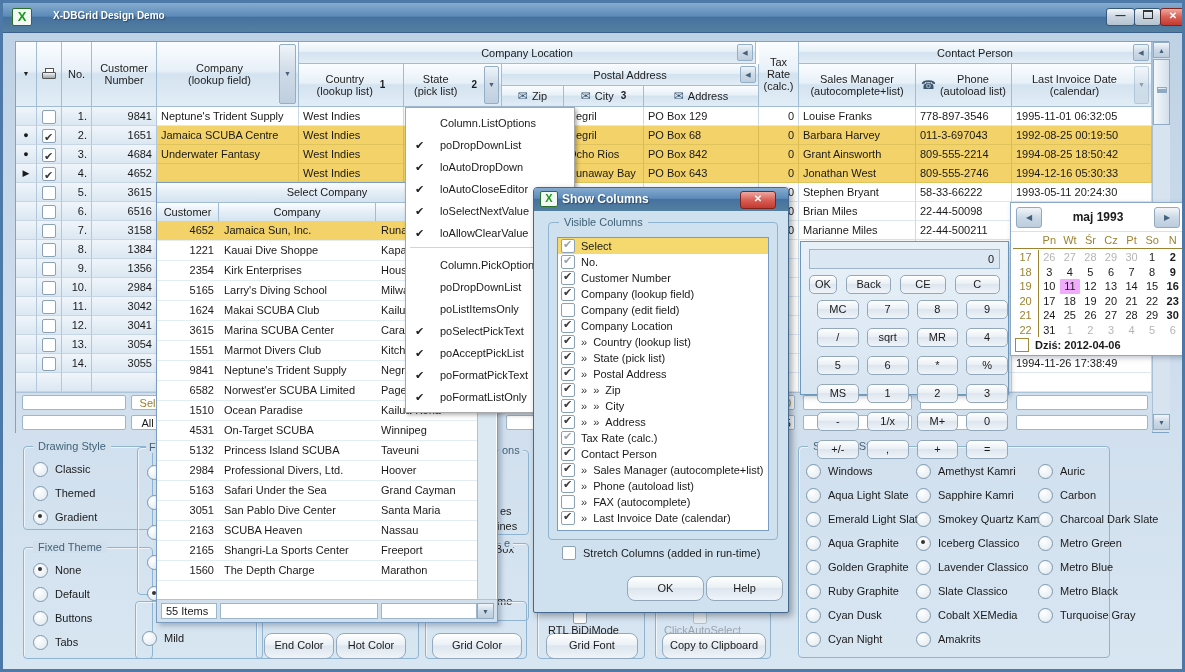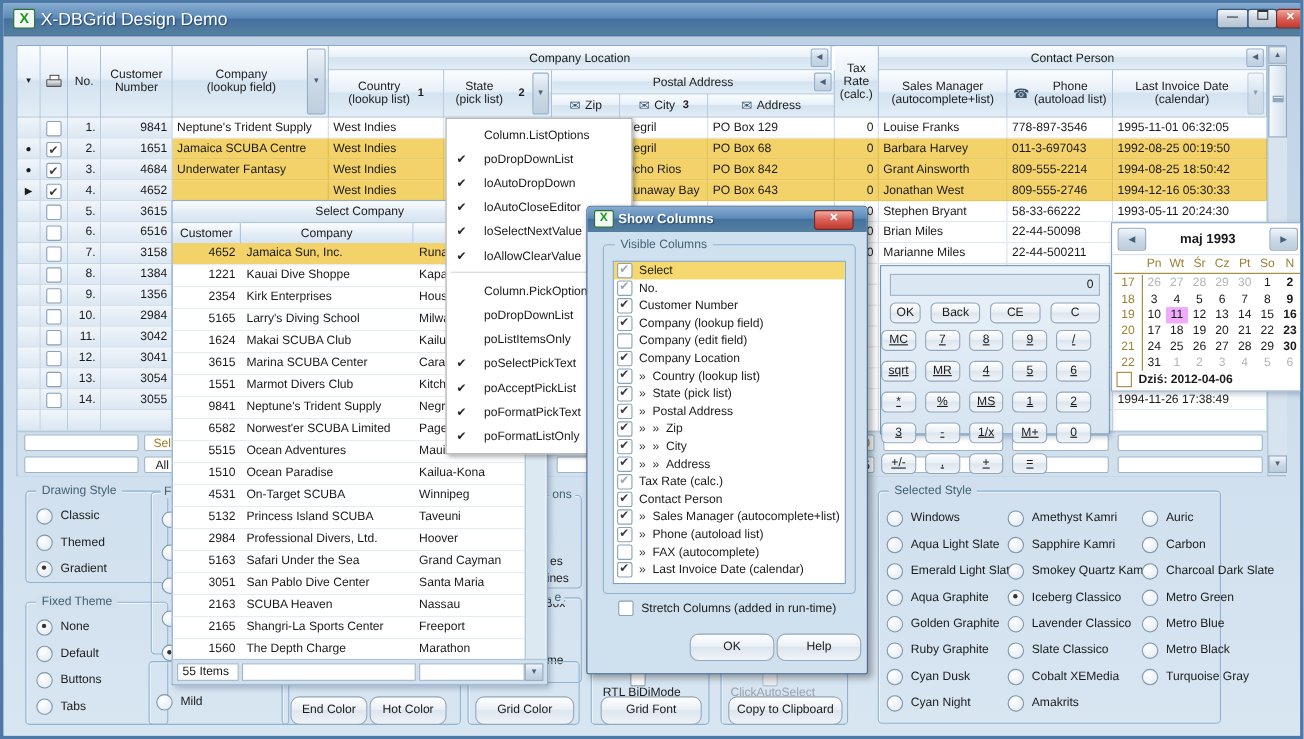--- a/index.html
+++ b/index.html
@@ -8,21 +8,21 @@
        background:linear-gradient(180deg,#bdd1e4 0%,#cddcec 45%,#d8e6f2 100%);
        border:3px solid #4c79a8;box-sizing:border-box;}
 
   
   .titlebar{position:absolute;left:0;top:0;width:100%;height:29px;
     background:linear-gradient(180deg,#86abd0 0%,#5c8ab8 45%,#45719f 50%,#54809f 100%);
     border-bottom:1px solid #3a5f88;}
   .app-icon{position:absolute;left:9px;top:5px;width:18px;height:16px;background:#f4f8f4;
     border:1px solid #2c6e2c;border-radius:2px;color:#18991c;font-weight:bold;font-size:13px;
     text-align:center;line-height:15px;}
-  .title-text{position:absolute;left:34px;top:7px;color:#fff;font-weight:normal;font-size:16px;
+  .title-text{position:absolute;left:50px;top:7px;color:#fff;font-weight:bold;font-size:10px;
     text-shadow:1px 1px 1px #2a4a6a;}
   .winbtn{position:absolute;top:5px;height:16px;border-radius:3px;border:1px solid #39597c;
     background:linear-gradient(180deg,#f4f7fa,#c9d4df 50%,#b4c2d0);text-align:center;
     line-height:14px;font-size:10px;color:#333;font-weight:bold;}
   .winbtn.close{background:linear-gradient(180deg,#f0a8a0,#d95f55 50%,#c23a30);color:#fff;border-color:#7e241c;}
   .maxglyph{display:inline-block;width:8px;height:6px;border:1px solid #333;border-top:2px solid #333;}
 
   
   .grid{position:absolute;left:12px;top:38px;width:1154px;height:392px;background:#fff;
     border:1px solid #7fa3c5;box-sizing:border-box;}
@@ -128,21 +128,21 @@
     background:linear-gradient(180deg,#ffffff,#eaf0f5 45%,#dde5ee 50%,#eff4f9 100%);
     text-align:center;color:#1a1a1a;box-shadow:inset 0 1px 0 #fff;}
   .dlgbtn{position:absolute;width:75px;height:23px;line-height:22px;}
 
   
   .calc{position:absolute;left:797px;top:238px;width:209px;height:154px;background:linear-gradient(180deg,#e9f1f8,#d7e5f1);
     border:1px solid #6f97ba;box-sizing:border-box;z-index:15;box-shadow:2px 2px 5px rgba(40,60,90,.3);}
   .calcdisp{position:absolute;left:8px;top:7px;width:191px;height:20px;background:#dbe7f2;border:1px solid #9db4c9;
     box-sizing:border-box;text-align:right;line-height:18px;padding-right:5px;}
   .calcrow1{position:absolute;left:8px;top:33px;width:191px;display:grid;grid-template-columns:28px 1fr 1fr 1fr;gap:9px;}
-  .calckeys{position:absolute;left:0;top:58px;width:191px;display:grid;grid-template-columns:repeat(5,1fr);gap:9px 8px;text-decoration:underline;}
+  .calckeys{position:absolute;left:16px;top:58px;width:191px;display:grid;grid-template-columns:repeat(4,1fr);gap:9px 8px;}
   .ckey{height:17px;line-height:16px;border-radius:5px;font-size:11px;}
 
   
   .calendar{position:absolute;left:1007px;top:199px;width:176px;height:154px;background:#fff;
     border:1px solid #8aa8c8;box-sizing:border-box;z-index:25;box-shadow:2px 2px 5px rgba(40,60,90,.3);}
   .calhead{position:relative;height:28px;border-bottom:1px solid #d8e2ec;}
   .calhead .ttl{position:absolute;left:0;right:0;top:7px;text-align:center;font-weight:bold;font-size:12px;}
   .calnav{position:absolute;top:4px;width:24px;height:19px;border-radius:3px;border:1px solid #90aac4;
     background:linear-gradient(180deg,#f2f6fa,#ccd9e6 50%,#bccddd);font-size:8px;color:#44617e;
     display:flex;align-items:center;justify-content:center;}
@@ -899,25 +899,20 @@
           <span class="dd-name">Neptune's Trident Supply</span>
           <span class="dd-city">Negri</span>
         </div>
 
         <div class="dd-row">
           <span class="dd-cust">6582</span>
           <span class="dd-name">Norwest'er SCUBA Limited</span>
           <span class="dd-city">Page</span>
         </div>
 
-        <div class="dd-row">
-          <span class="dd-cust">5515</span>
-          <span class="dd-name">Ocean Adventures</span>
-          <span class="dd-city">Maui</span>
-        </div>
 
         <div class="dd-row">
           <span class="dd-cust">1510</span>
           <span class="dd-name">Ocean Paradise</span>
           <span class="dd-city">Kailua-Kona</span>
         </div>
 
         <div class="dd-row">
           <span class="dd-cust">4531</span>
           <span class="dd-name">On-Target SCUBA</span>

